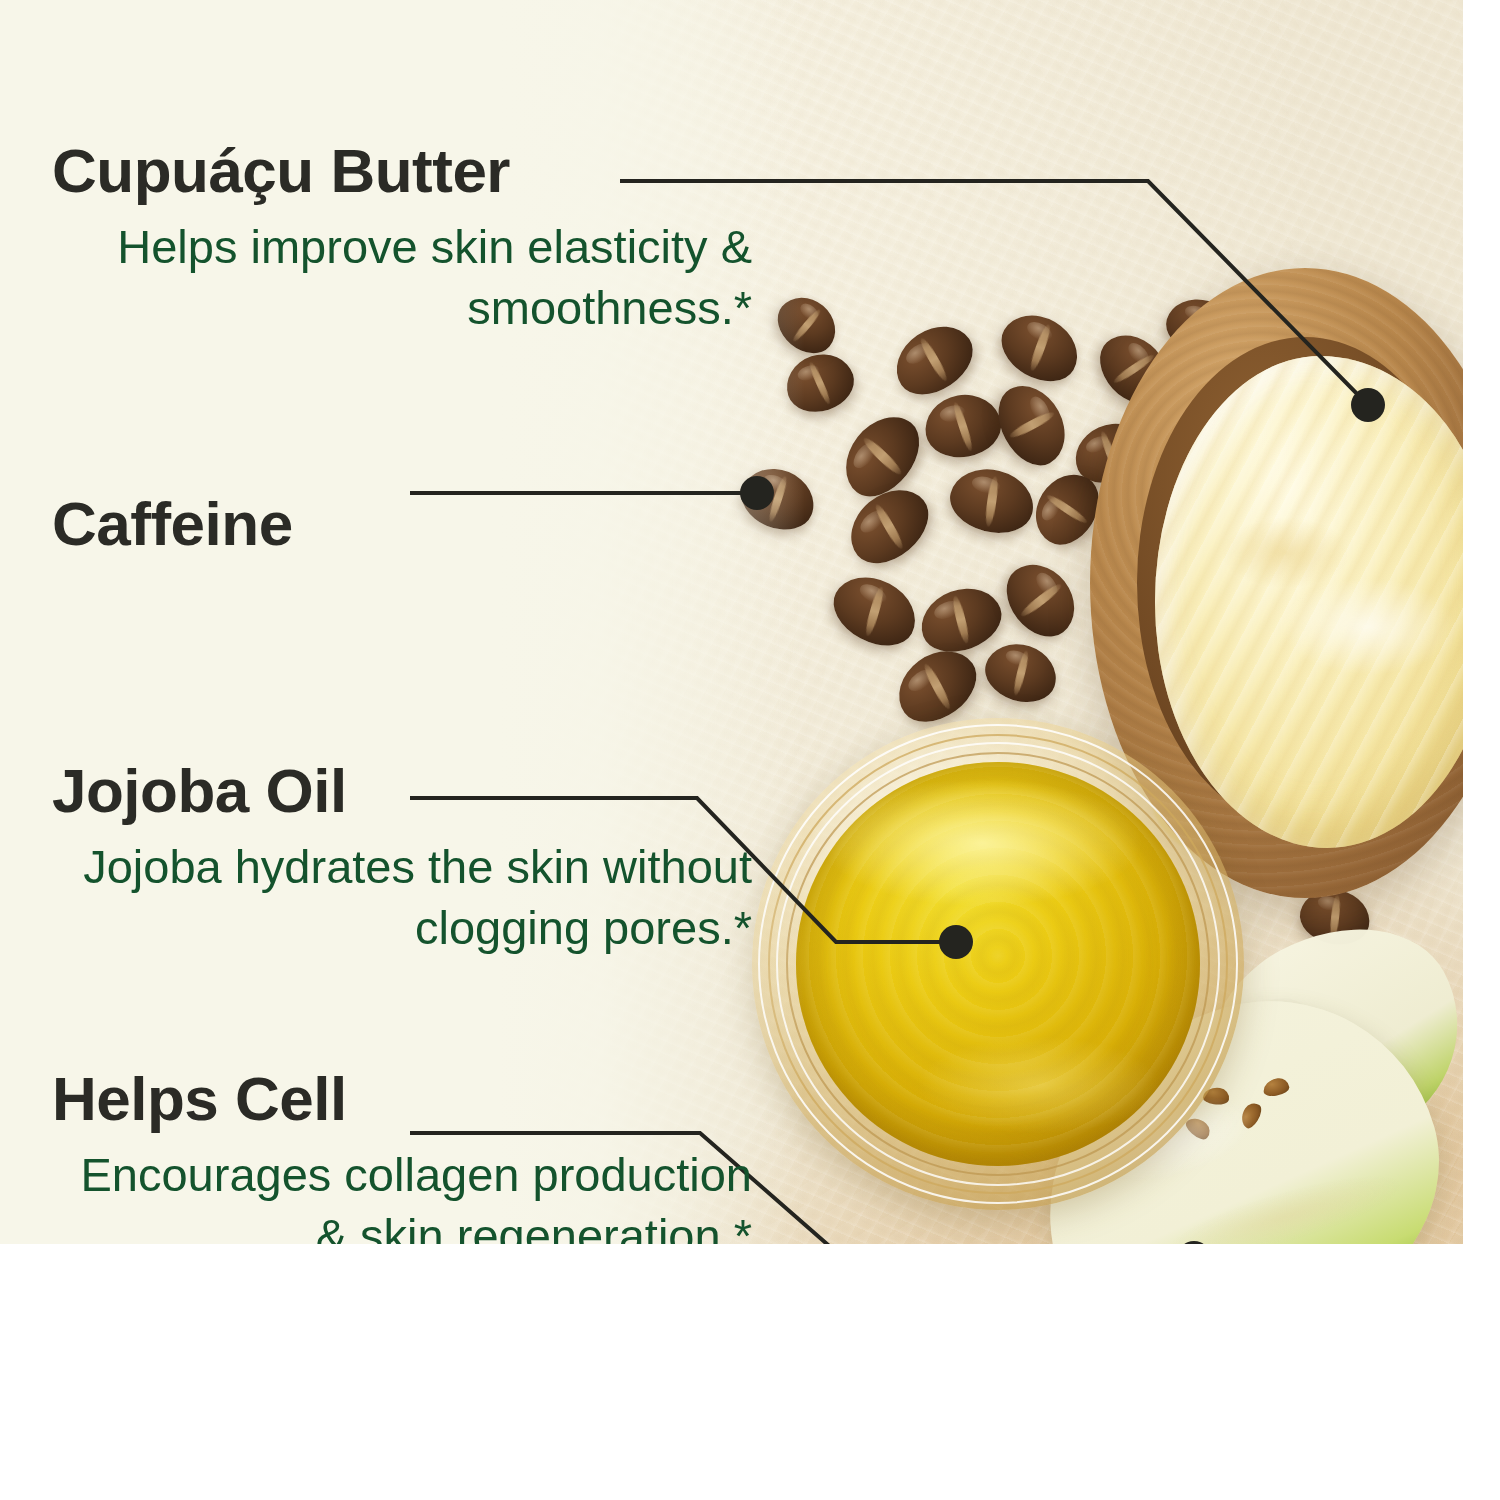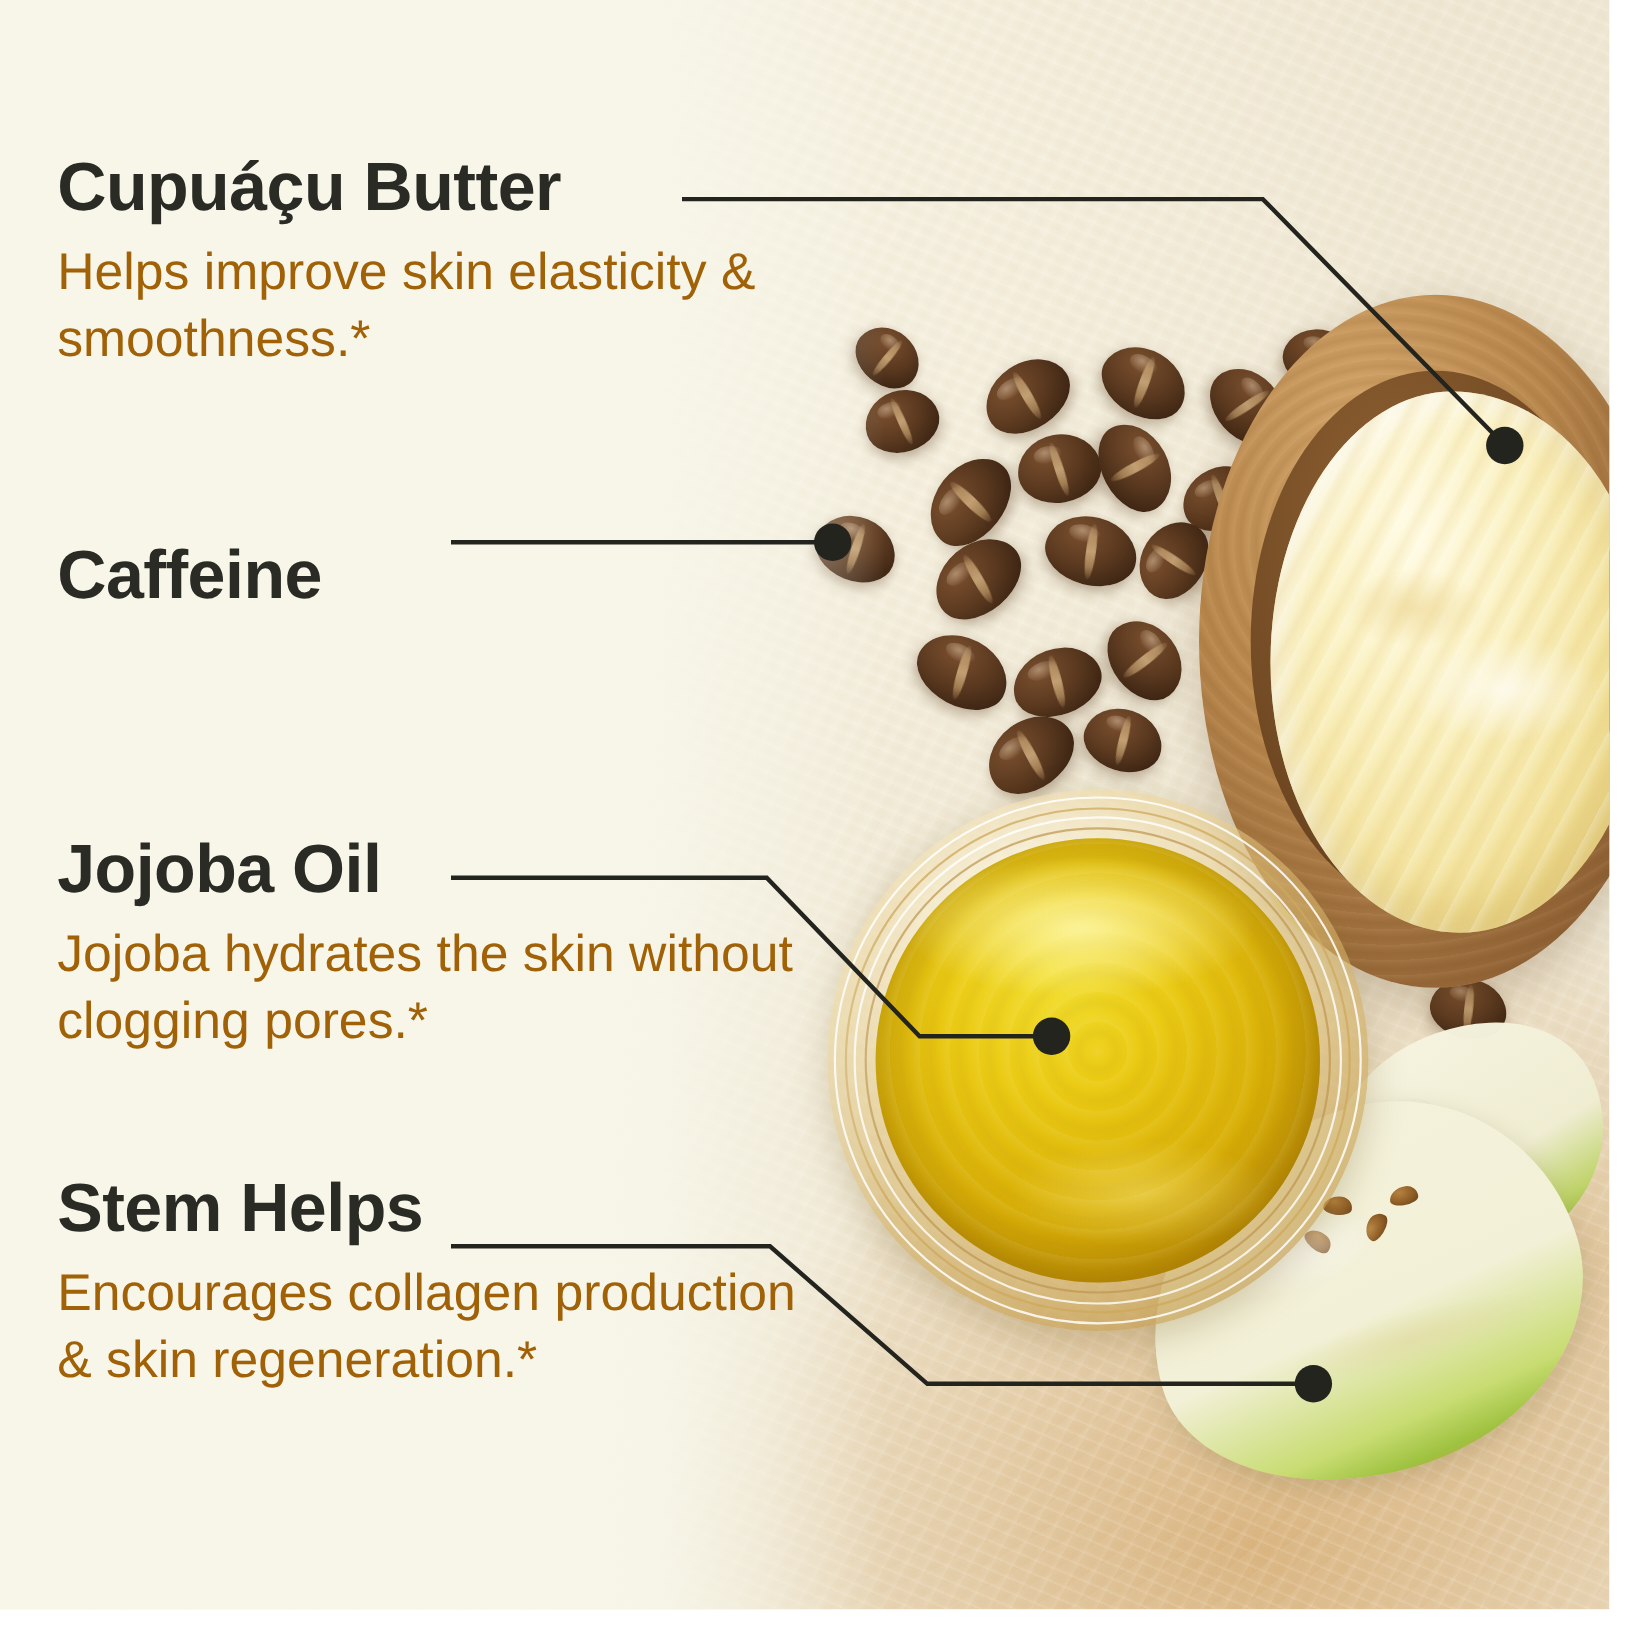--- a/index.html
+++ b/index.html
@@ -4,21 +4,21 @@
 <title>Ingredient Callout Infographic</title>
 <style>
   html, body {
     margin: 0;
     padding: 0;
     background: #ffffff;
   }
   #stage {
     position: relative;
     width: 1500px;
-    height: 1500px;
+    height: 1244px;
     overflow: hidden;
     background: #FFFFFF;
     font-family: "Liberation Sans", "DejaVu Sans", sans-serif;
   }
 
   
   #photo {
     position: absolute;
     left: 0; top: 0;
     width: 1463px;
@@ -239,22 +239,23 @@
     line-height: 1.0;
     letter-spacing: -0.5px;
     color: #2B2B26;
     white-space: nowrap;
   }
   .callout-desc {
     margin: 14px 0 0 0;
     font-size: 47px;
     font-weight: 400;
     line-height: 1.30;
-    color: #a16207;
+    color: #14532d;
     max-width: 700px;
+    text-align: right;
   }
   .c1 { top: 140px; }
   .c2 { top: 452px; margin-top: 41px; }
   .c3 { top: 760px; }
   .c4 { top: 1068px; }
 </style>
 </head>
 <body>
 
 <div id="stage">
@@ -337,17 +338,17 @@
   <div class="callout c2">
     <h2 class="callout-title">Caffeine</h2>
   </div>
 
   <div class="callout c3">
     <h2 class="callout-title">Jojoba Oil</h2>
     <p class="callout-desc">Jojoba hydrates the skin without clogging pores.*</p>
   </div>
 
   <div class="callout c4">
-    <h2 class="callout-title">Stem Helps</h2>
+    <h2 class="callout-title">Helps Cell</h2>
     <p class="callout-desc">Encourages collagen production &amp; skin regeneration.*</p>
   </div>
 
 </div>
 
 </body></html>

